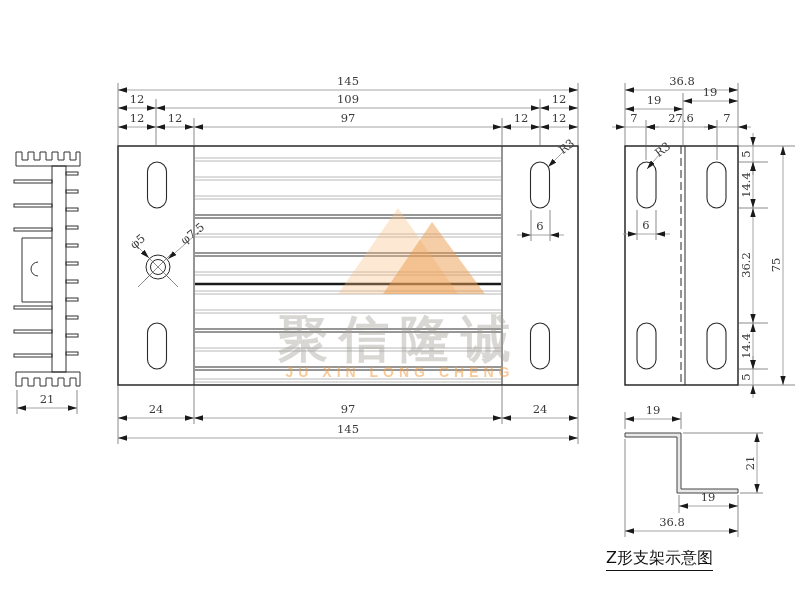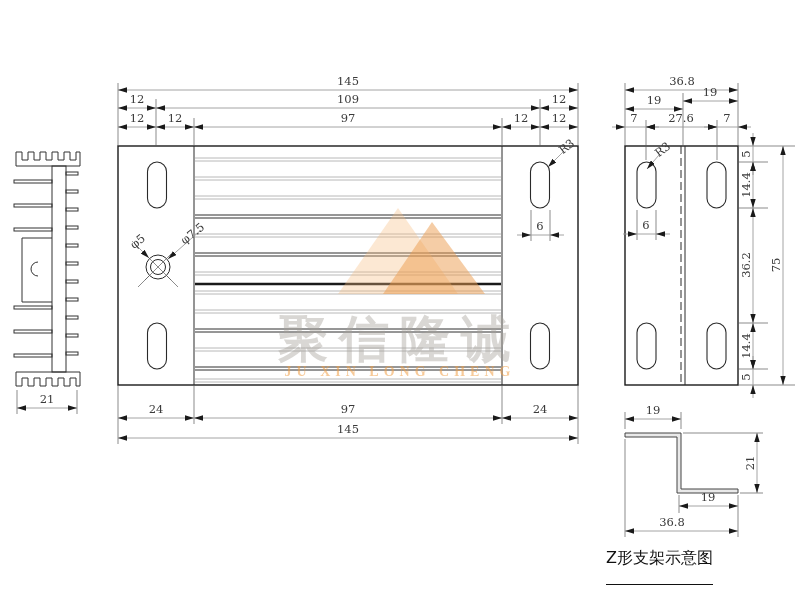--- a/index.html
+++ b/index.html
@@ -17,28 +17,28 @@
   .hs{stroke:#333;stroke-width:1;fill:none;}
   
   .t{position:absolute;transform:translate(-50%,-50%);font-size:11.5px;color:#3a3a3a;
      white-space:nowrap;line-height:1;}
   .r90{transform:translate(-50%,-50%) rotate(-90deg);}
   .r38{transform:translate(-50%,-50%) rotate(-38deg);}
   
   .title-main{position:absolute;left:378px;top:499px;transform:translate(-50%,-50%);
      font-family:"DejaVu Sans",sans-serif;font-size:17px;color:#111;white-space:nowrap;}
   .title-z{position:absolute;left:606px;top:548px;font-family:"DejaVu Sans",sans-serif;
-     font-size:16px;color:#111;white-space:nowrap;border-bottom:1.5px solid #111;padding-bottom:15px;}
+     font-size:16px;color:#111;white-space:nowrap;border-bottom:1.5px solid #111;padding-bottom:1px;}
   
   .wm{position:absolute;left:0;top:8px;width:800px;height:600px;pointer-events:none;}
   .wm-cn{position:absolute;left:400px;top:331px;transform:translate(-50%,-50%);
      font-family:"DejaVu Sans",sans-serif;font-weight:bold;font-size:50px;
      letter-spacing:11px;color:rgba(165,160,153,0.42);white-space:nowrap;}
   .wm-en{position:absolute;left:400px;top:364px;transform:translate(-50%,-50%);
-     font-family:Liberation Serif, serif;font-weight:bold;font-size:14px;
+     font-family:Liberation Sans, sans-serif;font-weight:bold;font-size:14px;
      letter-spacing:5px;color:rgba(240,158,70,0.55);white-space:nowrap;text-align:center;}
 </style>
 </head>
 <body>
 
 <div id="stage">
 
   <svg width="800" height="600" viewBox="0 0 800 600">
     <defs>
       <marker id="ah" viewBox="0 0 10 6" refX="10" refY="3" markerWidth="9" markerHeight="5.4" markerUnits="userSpaceOnUse" orient="auto-start-reverse">

